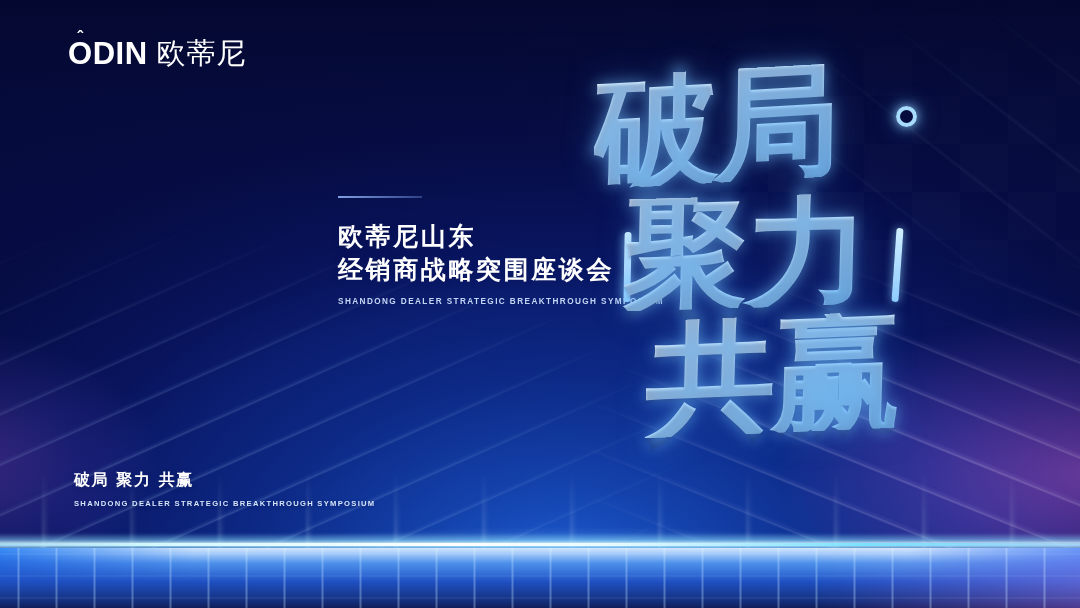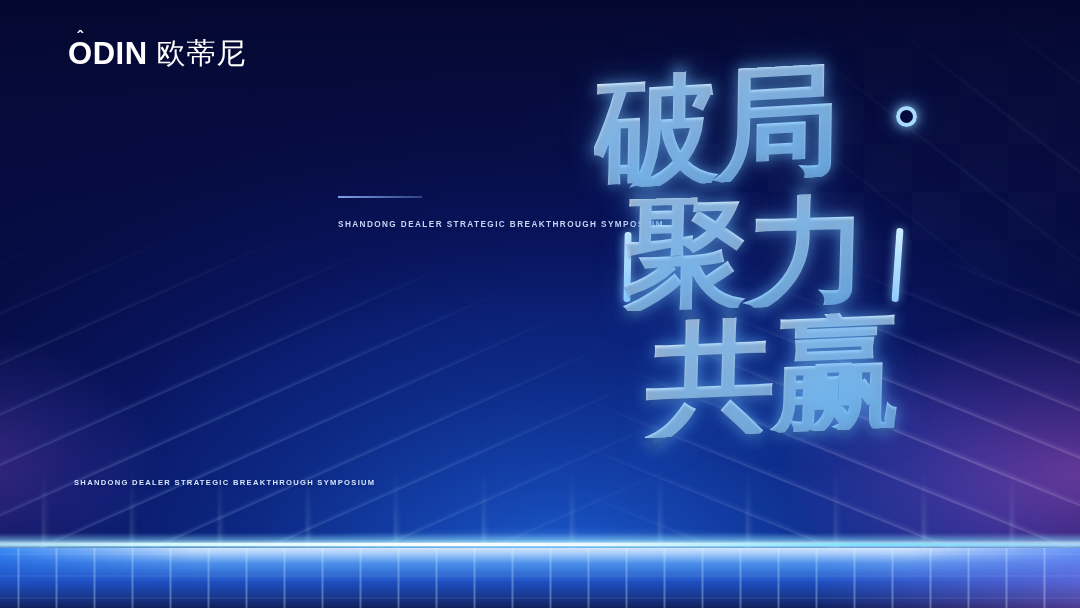--- a/index.html
+++ b/index.html
@@ -285,29 +285,32 @@
         <span class="circumflex">ˆ</span>
         <span>O</span>
       </span>
       <span>DIN</span>
     </span>
     <span class="logo-cn">欧蒂尼</span>
   </div>
 
   <div class="center-block">
     <div class="rule"></div>
+    <div class="cn-line">欧蒂尼山东</div>
+    <div class="cn-line">经销商战略突围座谈会</div>
     <div class="en-line">SHANDONG DEALER STRATEGIC BREAKTHROUGH SYMPOSIUM</div>
   </div>
 
   <div class="title-art">
     <div class="brush brush-1">破局</div>
     <div class="ring"></div>
     <div class="bar bar-l"></div>
     <div class="brush brush-2">聚力</div>
     <div class="bar bar-r"></div>
     <div class="brush brush-3">共赢</div>
   </div>
 
   <div class="slogan">
+    <div class="slogan-cn">破局 聚力 共赢</div>
     <div class="slogan-en">SHANDONG DEALER STRATEGIC BREAKTHROUGH SYMPOSIUM</div>
   </div>
 
 </div>
 
 </body></html>

